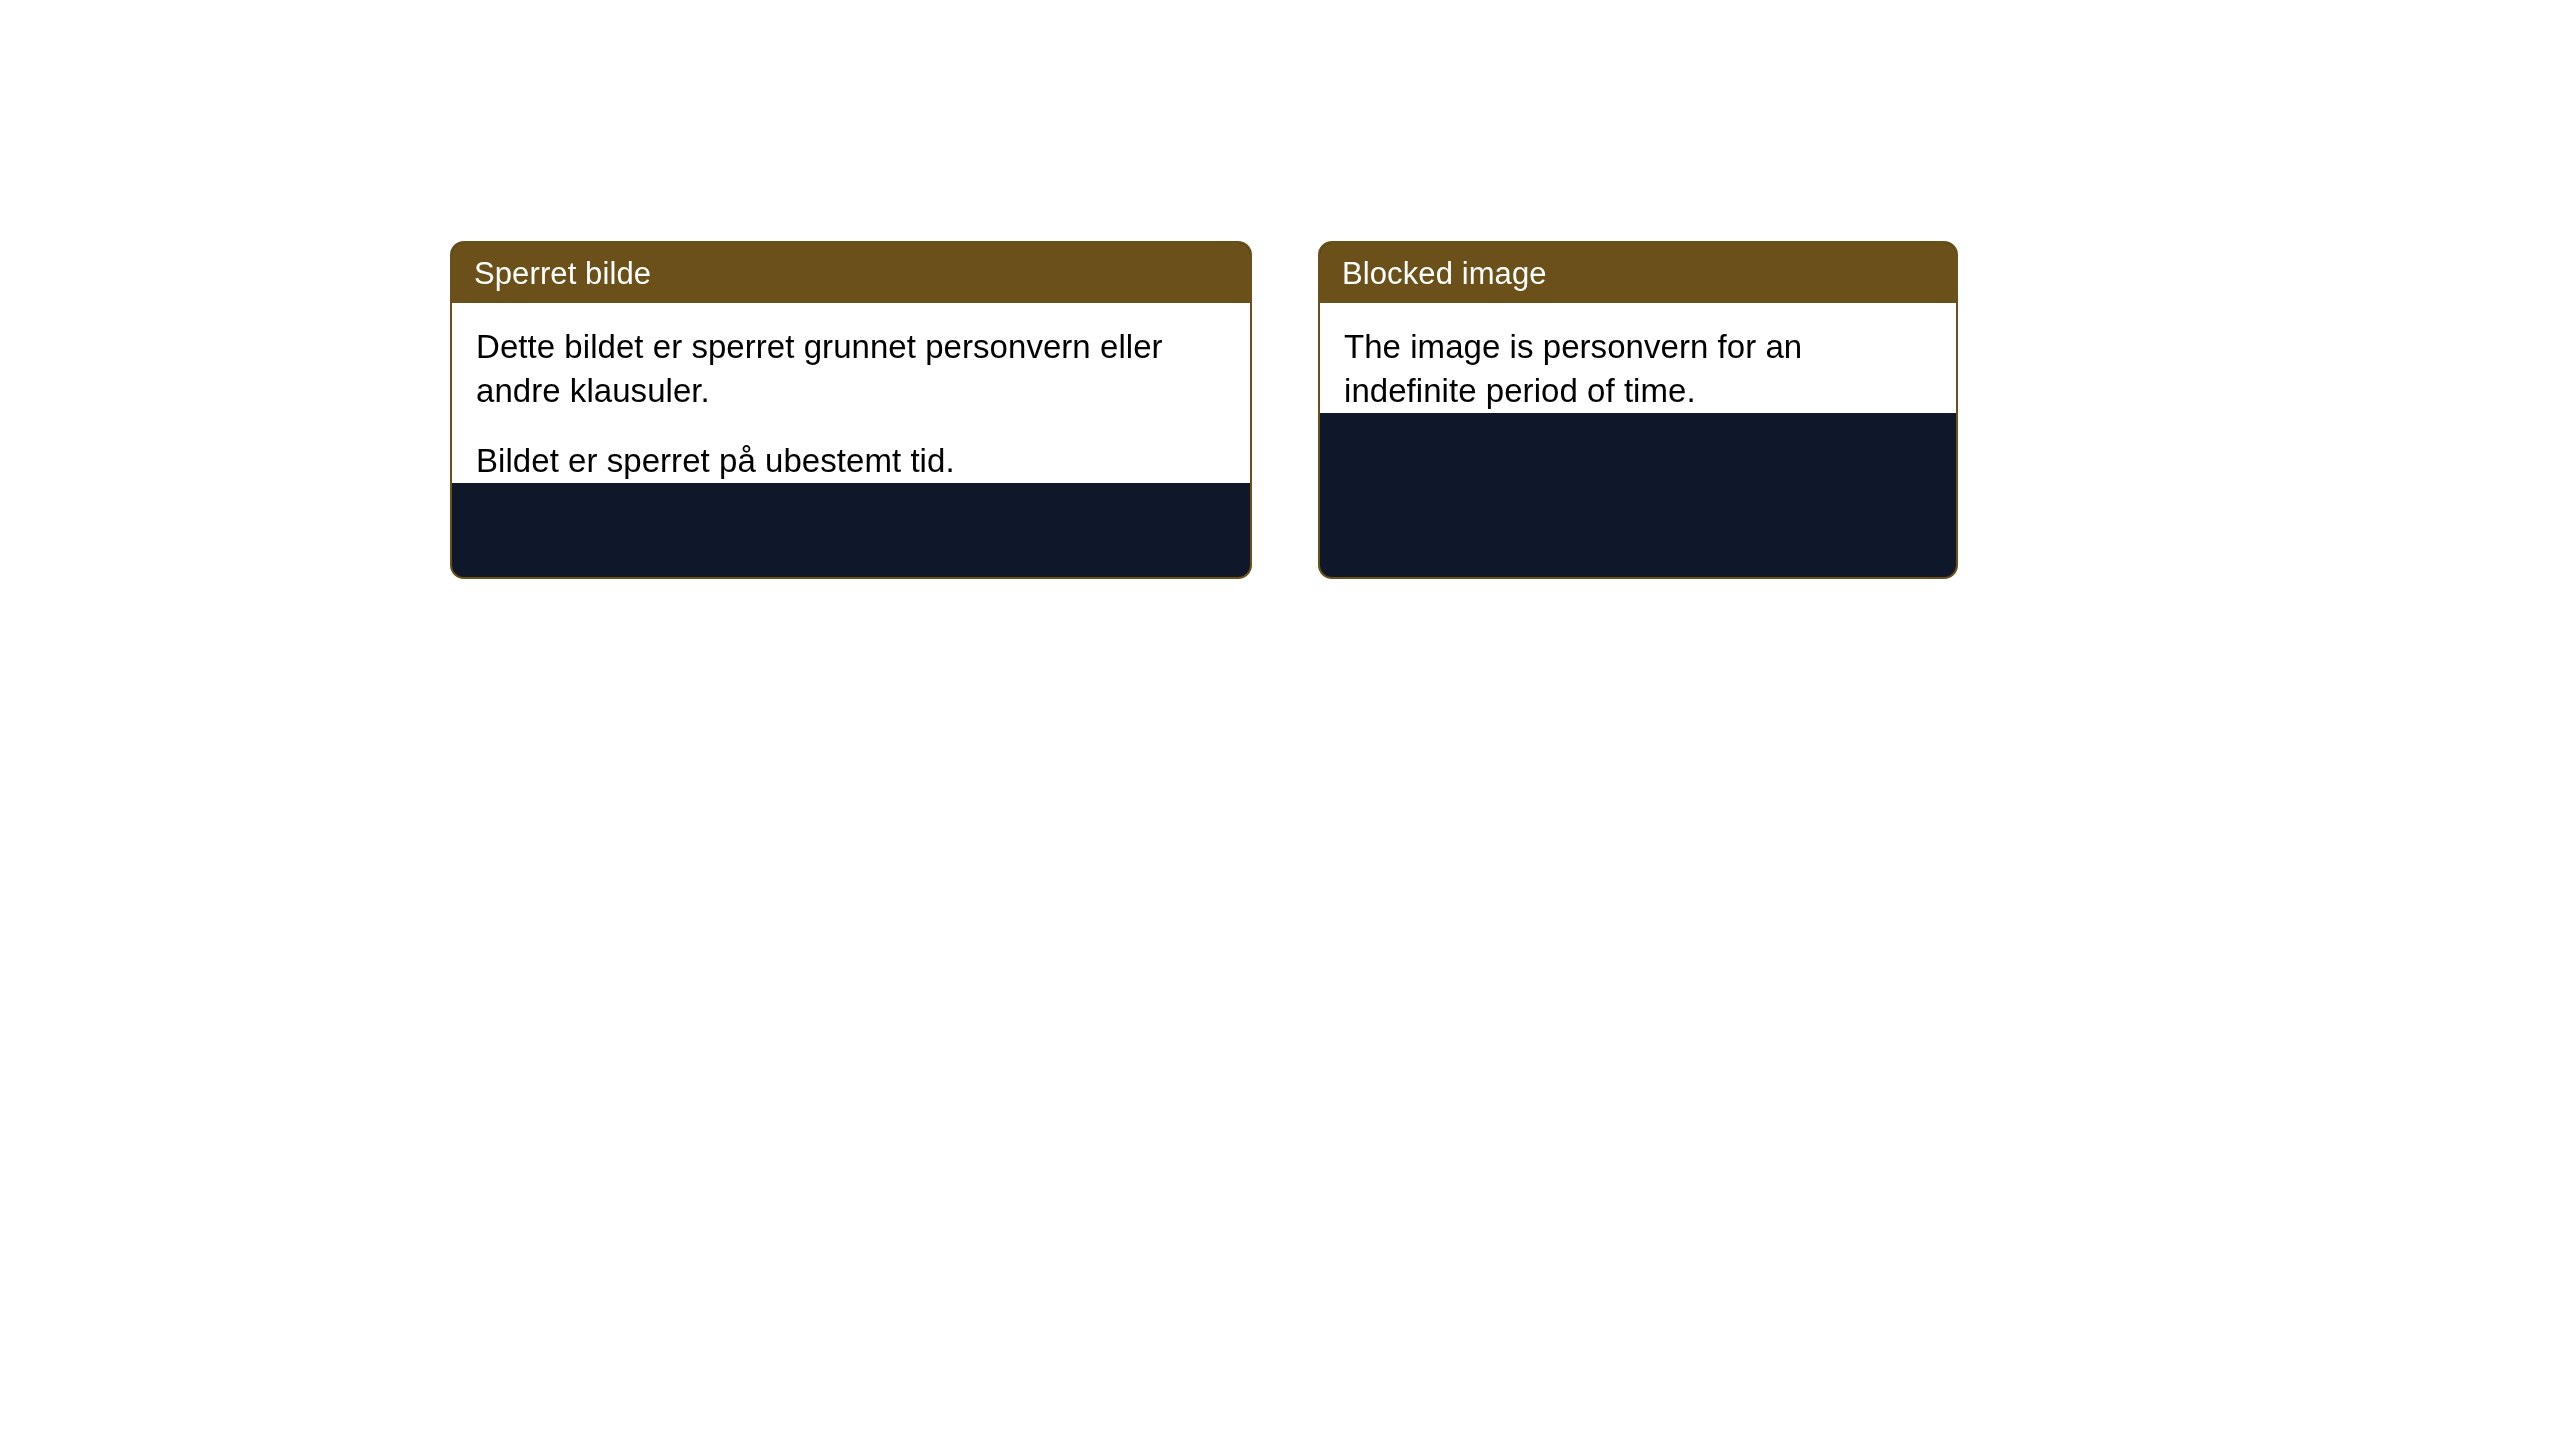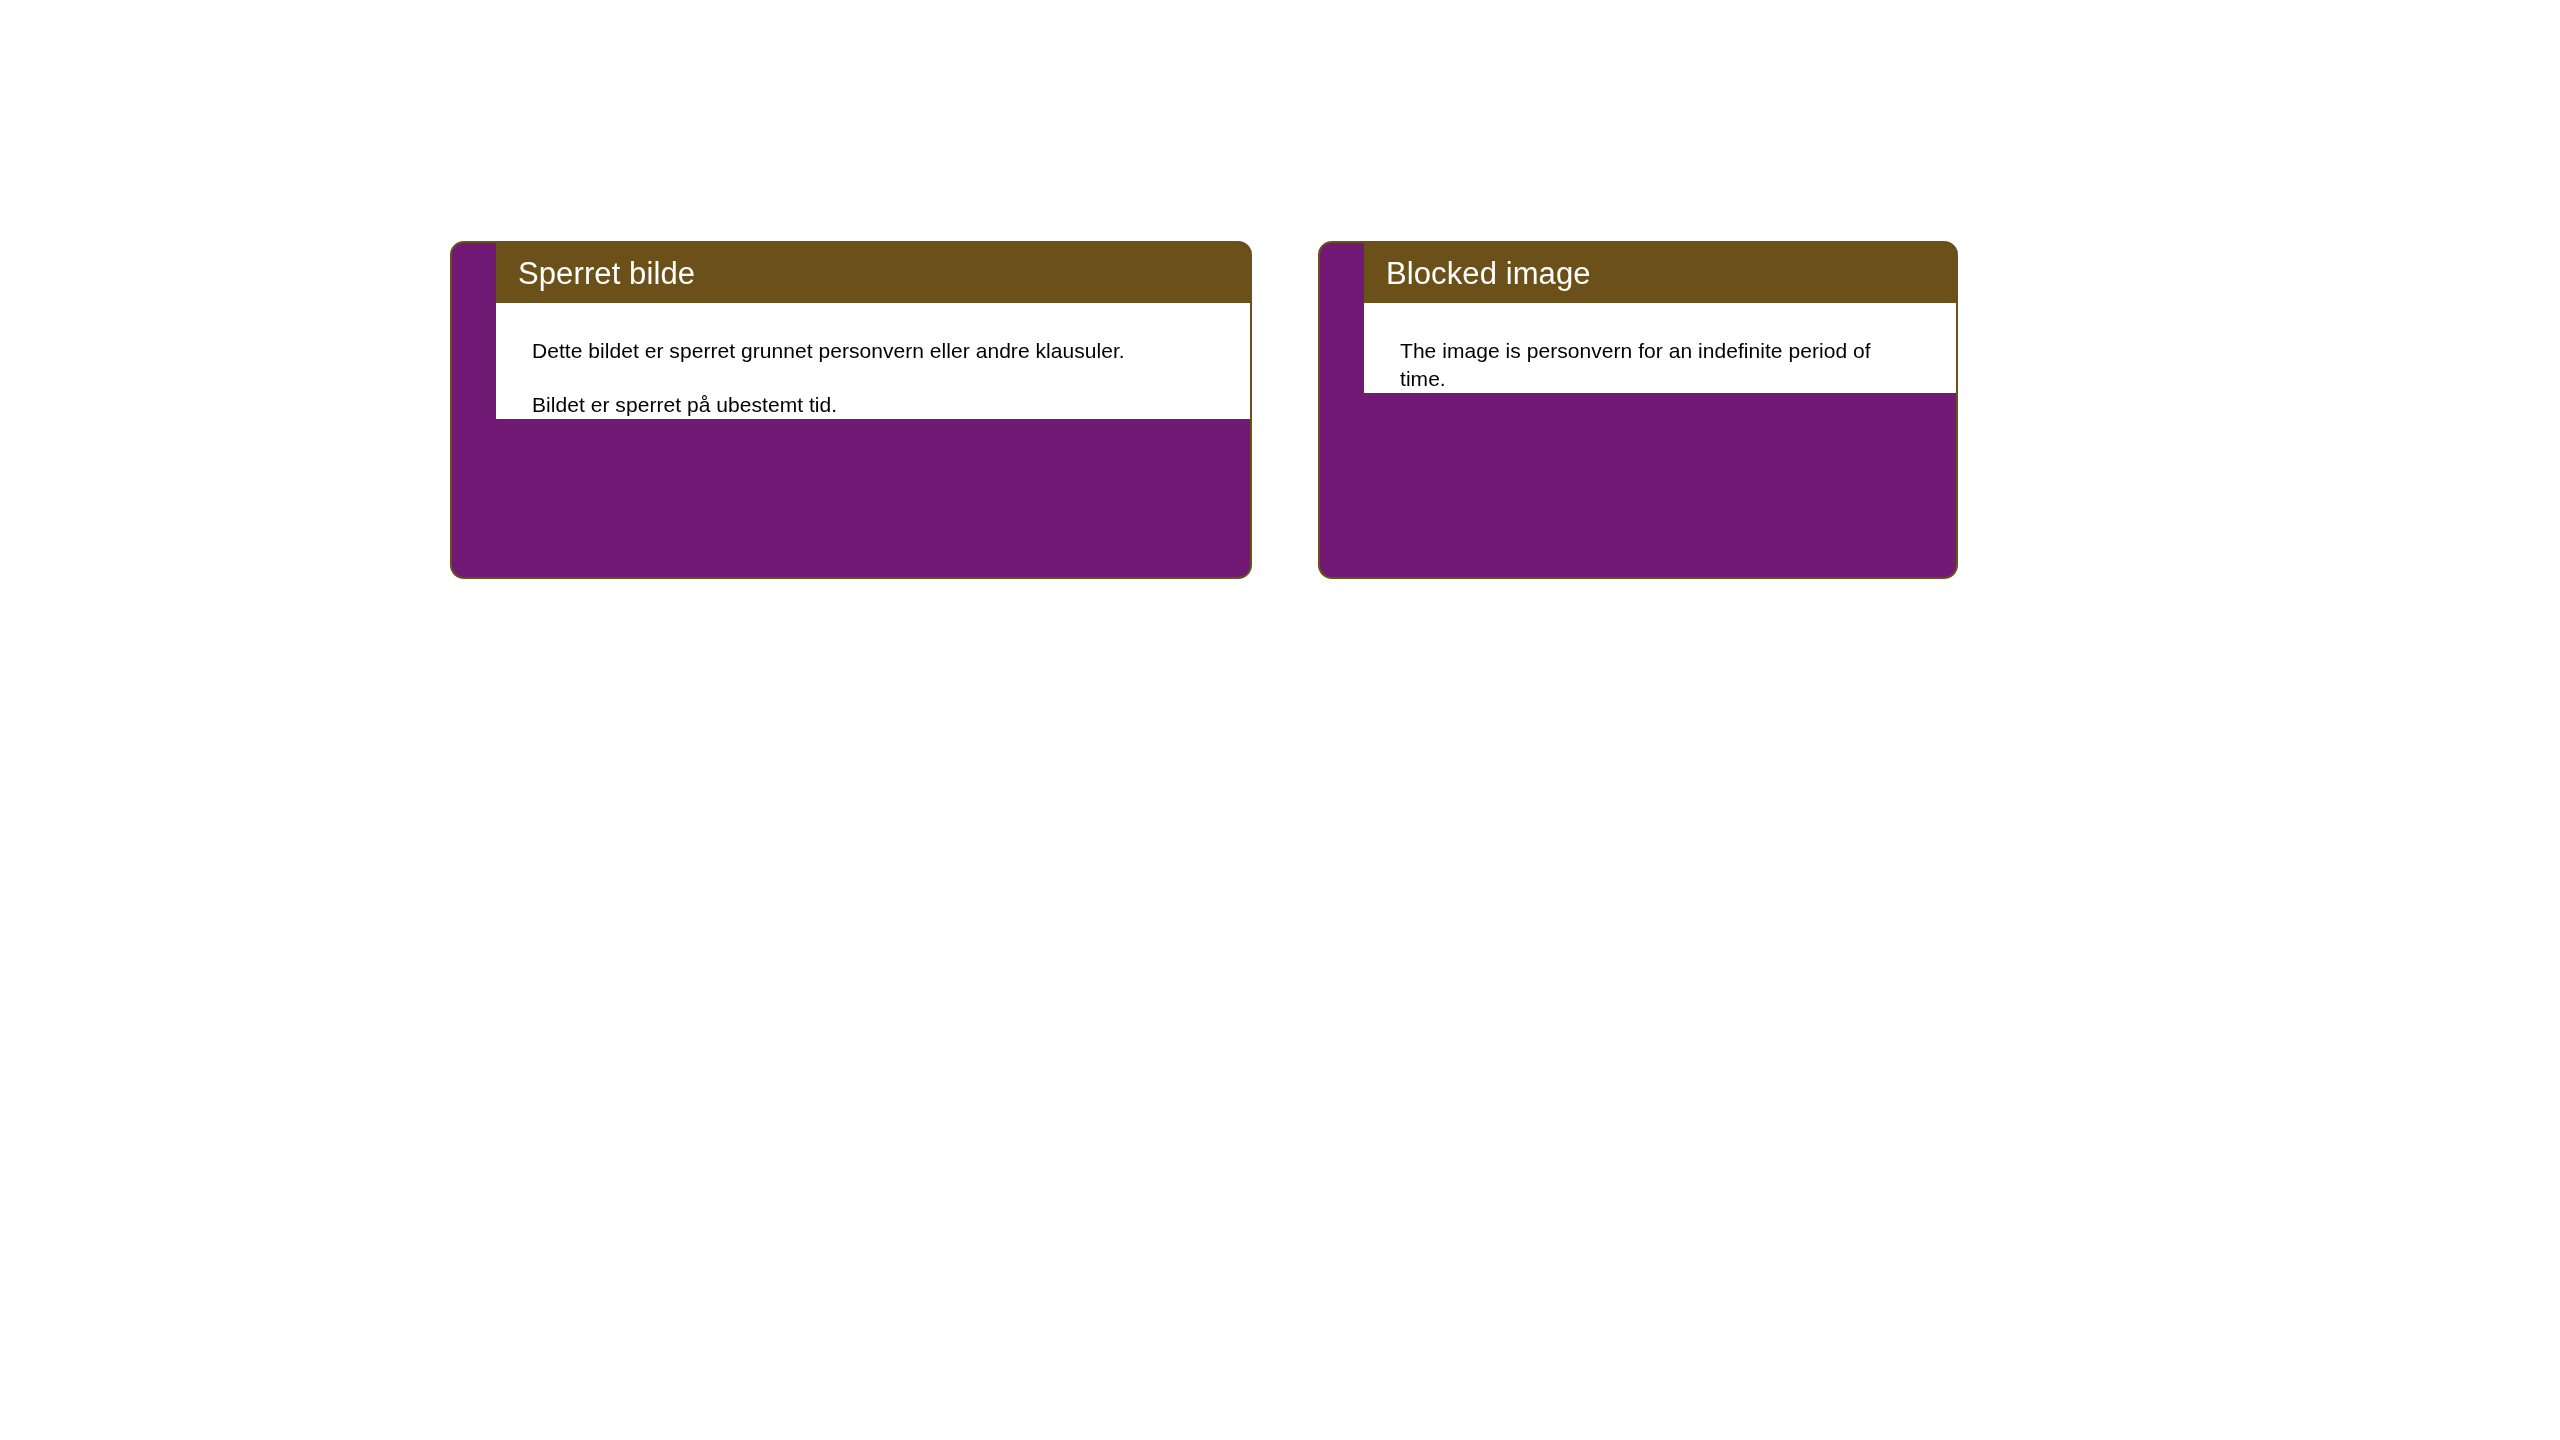--- a/index.html
+++ b/index.html
@@ -19,25 +19,24 @@
   #stage {
     position: relative;
     width: 2560px;
     height: 1440px;
     background: #ffffff;
   }
 
   .notice-panel {
     position: absolute;
     box-sizing: border-box;
-    background: #701a75;
+    background: #0f172a;
     border: 2px solid #6b5119;
     border-radius: 14px;
     overflow: hidden;
-    padding-left: 44px;
   }
 
   .panel-no { left: 450px;  top: 241px; width: 802px; height: 338px; }
   .panel-en { left: 1318px; top: 241px; width: 640px; height: 338px; }
 
   .panel-header {
     box-sizing: border-box;
     height: 60px;
     background: #6b5119;
     display: flex;
@@ -54,23 +53,23 @@
     white-space: nowrap;
   }
 
   .panel-body {
     box-sizing: border-box;
     padding: 22px 26px 0 24px;
     background: #ffffff;
   }
 
   .panel-paragraph {
-    margin: 12px;
+    margin: 0;
     color: #000000;
-    font-size: 21px;
+    font-size: 33px;
     font-weight: 400;
     line-height: 1.33;
     letter-spacing: 0.05px;
   }
 
   .panel-paragraph + .panel-paragraph {
     margin-top: 26px;
   }
 </style>
 </head>

